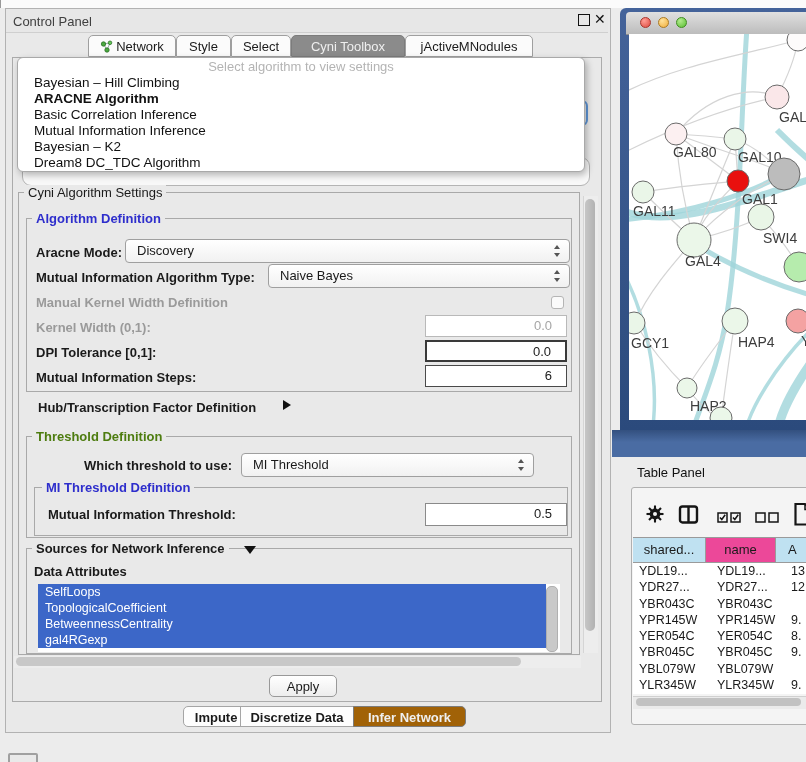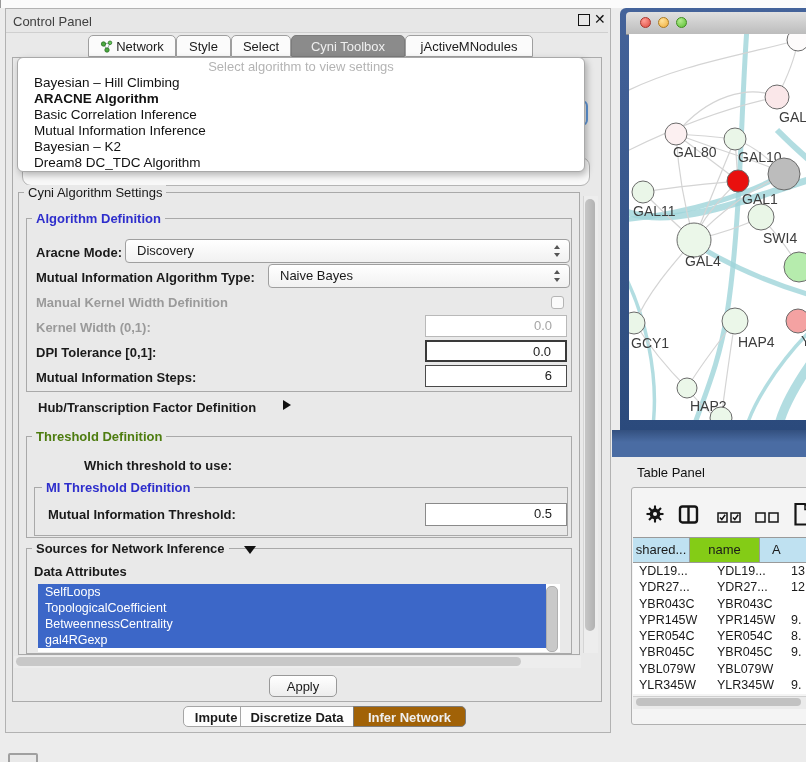--- a/index.html
+++ b/index.html
@@ -57,21 +57,21 @@
   .light.yellow{left:658px;background:radial-gradient(circle at 35% 30%,#ffe29a,#f0ad3a);border:1px solid #ab7a22;}
   .light.green{left:676px;background:radial-gradient(circle at 35% 30%,#b3eb8e,#5abf33);border:1px solid #3f8d20;}
   .net-canvas{left:629px;top:34px;width:177px;height:386px;background:#fff;overflow:hidden;}
   .blue-strip{left:612px;top:430px;width:194px;height:27px;background:linear-gradient(#33507f,#4a6ca3 45%,#4a6ca3);}
   
   .tp-title{left:637px;top:465px;font-size:13px;color:#111;}
   .tp-box{left:631px;top:487px;width:180px;height:236px;background:#f4f4f4;border:1px solid #b0b0b0;border-radius:3px;}
   .tp-header{left:633px;top:537px;width:173px;height:26px;display:flex;border-top:1px solid #9a9a9a;border-bottom:1px solid #9a9a9a;box-sizing:border-box;}
   .hcell{height:100%;box-sizing:border-box;border-left:1px solid #9a9a9a;line-height:24px;text-align:center;font-size:13px;}
   .hcell.blue{background:#bfe1f1;}
-  .hcell.gray{background:#84cc16;}
+  .hcell.gray{background:#ec4899;}
   .tp-body{left:633px;top:563px;width:173px;height:131px;background:#fff;overflow:hidden;}
   .trow{display:flex;height:16.3px;line-height:16.3px;font-size:12.5px;}
   .tcell{box-sizing:border-box;white-space:nowrap;overflow:hidden;}
   .tcell.c0{width:76px;padding-left:6px;}
   .tcell.c1{width:70px;padding-left:8px;}
   .tcell.c2{flex:1;padding-left:12px;}
   .tp-hscroll{left:633px;top:696px;width:173px;height:12px;background:#ebebeb;border-top:1px solid #d0d0d0;}
   .tp-hthumb{left:636px;top:698px;width:165px;height:8px;background:#c2c2c2;border-radius:4px;}
   .mini-box{left:8px;top:753px;width:26px;height:20px;border:2px solid #a0a0a0;background:#e9e9e9;border-radius:2px;}
   .icon-btn{display:inline-block;}
@@ -140,20 +140,24 @@
   <div class="abs lbl" style="left:36px;top:370px;">Mutual Information Steps:</div>
   <div class="abs ninput" style="left:425px;top:365px;width:142px;height:22px;border:1.5px solid #4a4a4a;">6</div>
 
   <div class="abs lbl" style="left:38px;top:400px;">Hub/Transcription Factor Definition</div>
   <div class="abs tri-right" style="left:283px;top:400px;"></div>
 
   <div class="abs groupbox" style="left:26px;top:436px;width:544px;height:100px;"></div>
   <div class="abs gtitle green-t" style="left:32px;top:429px;">Threshold Definition</div>
 
   <div class="abs lbl" style="left:84px;top:458px;">Which threshold to use:</div>
+  <div class="abs combo" style="left:241px;top:453px;width:293px;">
+    <span>MI Threshold</span>
+    <span class="combo-arrows"></span>
+  </div>
 
   <div class="abs groupbox" style="left:34px;top:487px;width:532px;height:47px;"></div>
   <div class="abs gtitle blue-t" style="left:42px;top:480px;">MI Threshold Definition</div>
   <div class="abs lbl" style="left:48px;top:507px;">Mutual Information Threshold:</div>
   <div class="abs ninput" style="left:425px;top:503px;width:142px;height:23px;border:1px solid #8a8a8a;">0.5</div>
 
   <div class="abs groupbox" style="left:26px;top:548px;width:544px;height:104px;"></div>
   <div class="abs gtitle" style="left:32px;top:541px;font-weight:bold;"><span>Sources for Network Inference</span></div>
   <div class="abs tri-down" style="left:244px;top:546px;"></div>
   <div class="abs lbl" style="left:34px;top:564px;">Data Attributes</div>
@@ -291,21 +295,21 @@
       </svg>
   </span>
   <span class="abs icon-btn" style="left:794px;top:502px;">
     <svg width="18" height="25" viewBox="0 0 18 25">
         <path d="M1.5,2 h9.5 l5.5,5.5 v15 h-15 z" fill="none" stroke="#151515" stroke-width="2.2"></path>
         <path d="M11,2 v5.5 h5.5" fill="none" stroke="#151515" stroke-width="1.5"></path>
       </svg>
   </span>
 
   <div class="abs tp-header">
-    <div class="hcell blue" style="width:56px;border-left:none;">shared...</div>
+    <div class="hcell blue" style="width:72px;border-left:none;">shared...</div>
     <div class="hcell gray" style="width:70px;">name</div>
     <div class="hcell blue" style="flex:1;text-align:left;padding-left:12px;">A</div>
   </div>
   <div class="abs tp-body">
       <div class="trow">
         <div class="tcell c0">YDL19...</div>
         <div class="tcell c1">YDL19...</div>
         <div class="tcell c2">13</div>
       </div>
       <div class="trow">

